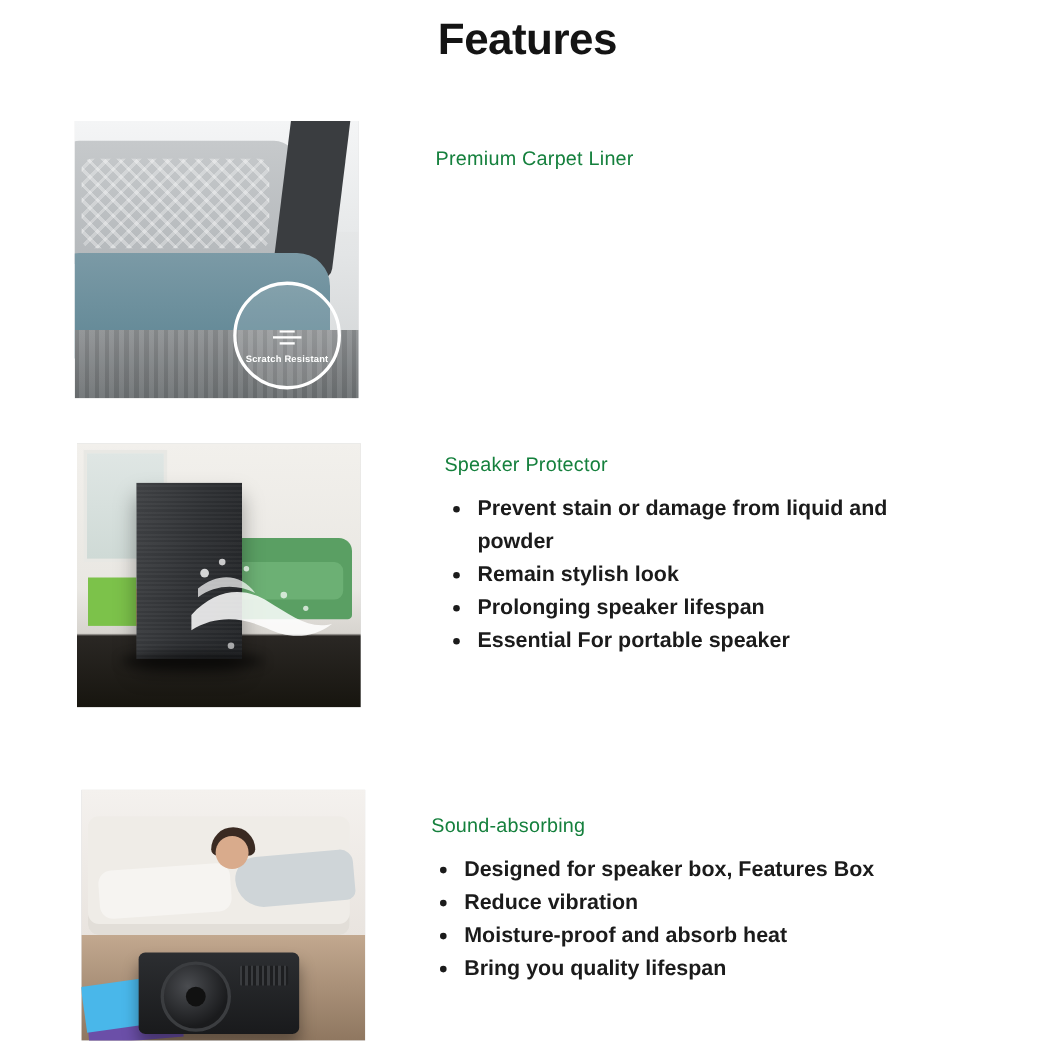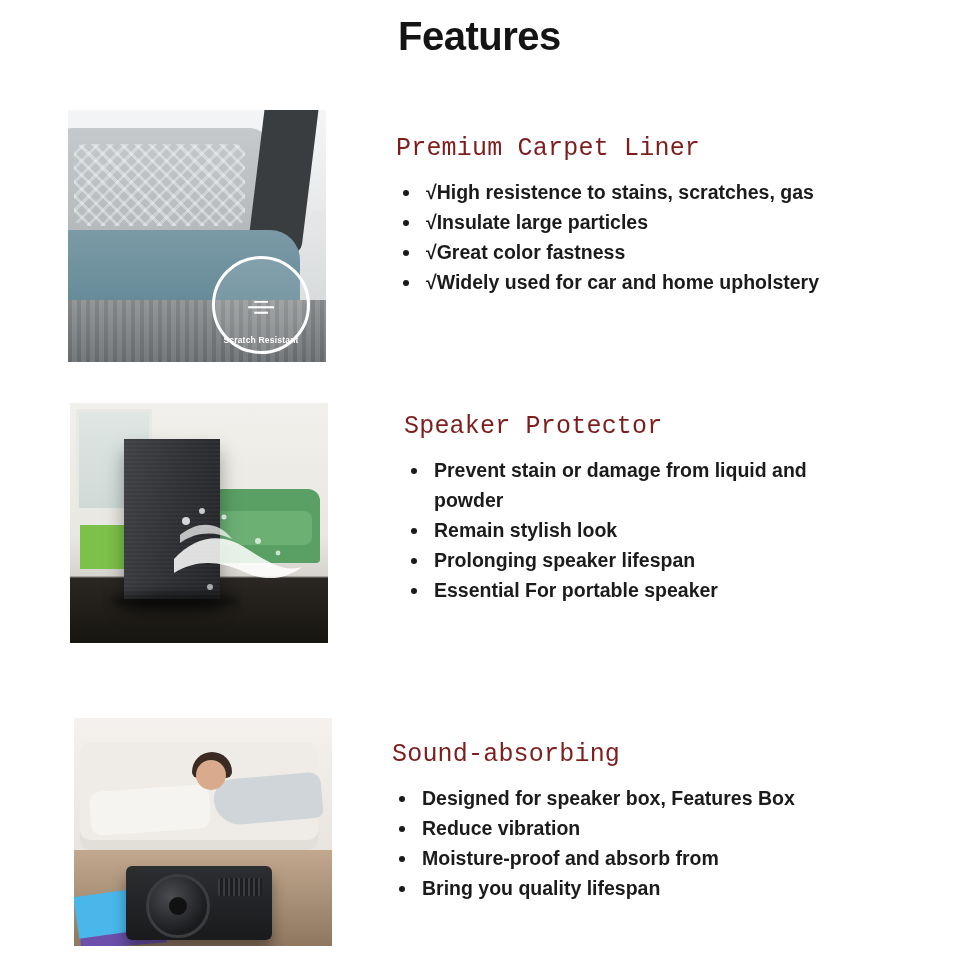--- a/index.html
+++ b/index.html
@@ -45,26 +45,25 @@
     overflow: hidden;
     position: relative;
     flex: 0 0 auto;
   }
 
   .feature-text {
     position: absolute;
   }
 
   .feature-heading {
-    font-size: 25px;
+    font-size: 18px;
     font-weight: 400;
-    color: #7f1d1d;
+    color: #15803d;
     margin: 0 0 14px 0;
     letter-spacing: 0.2px;
-    font-family: Liberation Mono, monospace;
   }
 
   .feature-list {
     margin: 0;
     padding-left: 26px;
     list-style: disc;
   }
   .feature-list li {
     font-size: 19.5px;
     font-weight: bold;
@@ -98,21 +97,21 @@
 
   .badge {
     position: absolute; right: 16px; bottom: 8px; width: 92px; height: 92px;
     border-radius: 50%;
     border: 3px solid #ffffff;
     background: rgba(255,255,255,0.12);
     color: #fff;
     display: flex; flex-direction: column; align-items: center; justify-content: center;
   }
   .badge .badge-glyph { font-size: 34px; line-height: 1; margin-bottom: 2px; }
-  .badge .badge-label { font-size: 8.5px; font-weight: bold; letter-spacing: .2px; position: absolute; bottom: 6px; white-space: nowrap; }
+  .badge .badge-label { font-size: 8.5px; font-weight: bold; letter-spacing: .2px; position: absolute; bottom: 20px; white-space: nowrap; }
 
   
   .room-scene { position: absolute; inset: 0; background: linear-gradient(180deg,#f2f0ec 0%, #e9e7e2 55%, #d7d4cf 72%, #2a2724 73%, #17150f 100%); }
   .room-window { position: absolute; left: 6px; top: 6px; width: 70px; height: 96px; background: linear-gradient(180deg,#dfe6e4,#cfdad6); border: 3px solid #e8e8e4; }
   .room-sofa { position: absolute; right: 8px; top: 86px; width: 120px; height: 74px; background: #5a9f63; border-radius: 12px 12px 4px 4px; }
   .room-sofa:after { content:""; position:absolute; left:8px; top:22px; right:8px; height:34px; background:#6cb074; border-radius:8px; }
   .room-cube-a { position: absolute; left: 10px; top: 122px; width: 44px; height: 44px; background: #7cc24a; }
   .room-cube-b { position: absolute; left: 54px; top: 132px; width: 34px; height: 34px; background: #e8b93c; }
   .speaker-box {
     position: absolute; left: 54px; top: 36px; width: 96px; height: 160px;
@@ -163,26 +162,20 @@
         <div class="badge">
           <span class="badge-glyph">⌯</span>
           <span class="badge-label">Scratch Resistant</span>
         </div>
       </div>
     </div>
   </div>
 
   <div class="feature-text" style="left:396px; top:134px; width:500px;">
     <h2 class="feature-heading">Premium Carpet Liner</h2>
-    <ul class="feature-list">
-      <li>√High resistence to stains, scratches, gas</li>
-      <li>√Insulate large particles</li>
-      <li>√Great color fastness</li>
-      <li>√Widely used for car and home upholstery</li>
-    </ul>
   </div>
 
   <div class="feature-row" style="left:70px; top:403px;">
     <div class="thumb" style="height:240px;">
       <div class="room-scene">
         <div class="room-window"></div>
         <div class="room-sofa"></div>
         <div class="room-cube-a"></div>
         <div class="room-cube-b"></div>
         <div class="speaker-box"></div>
@@ -232,18 +225,18 @@
         </div>
       </div>
     </div>
   </div>
 
   <div class="feature-text" style="left:392px; top:740px; width:470px;">
     <h2 class="feature-heading">Sound-absorbing</h2>
     <ul class="feature-list">
       <li>Designed for speaker box, Features Box</li>
       <li>Reduce vibration</li>
-      <li>Moisture-proof and absorb from</li>
+      <li>Moisture-proof and absorb heat</li>
       <li>Bring you quality lifespan</li>
     </ul>
   </div>
 
 </div>
 
 </body></html>

